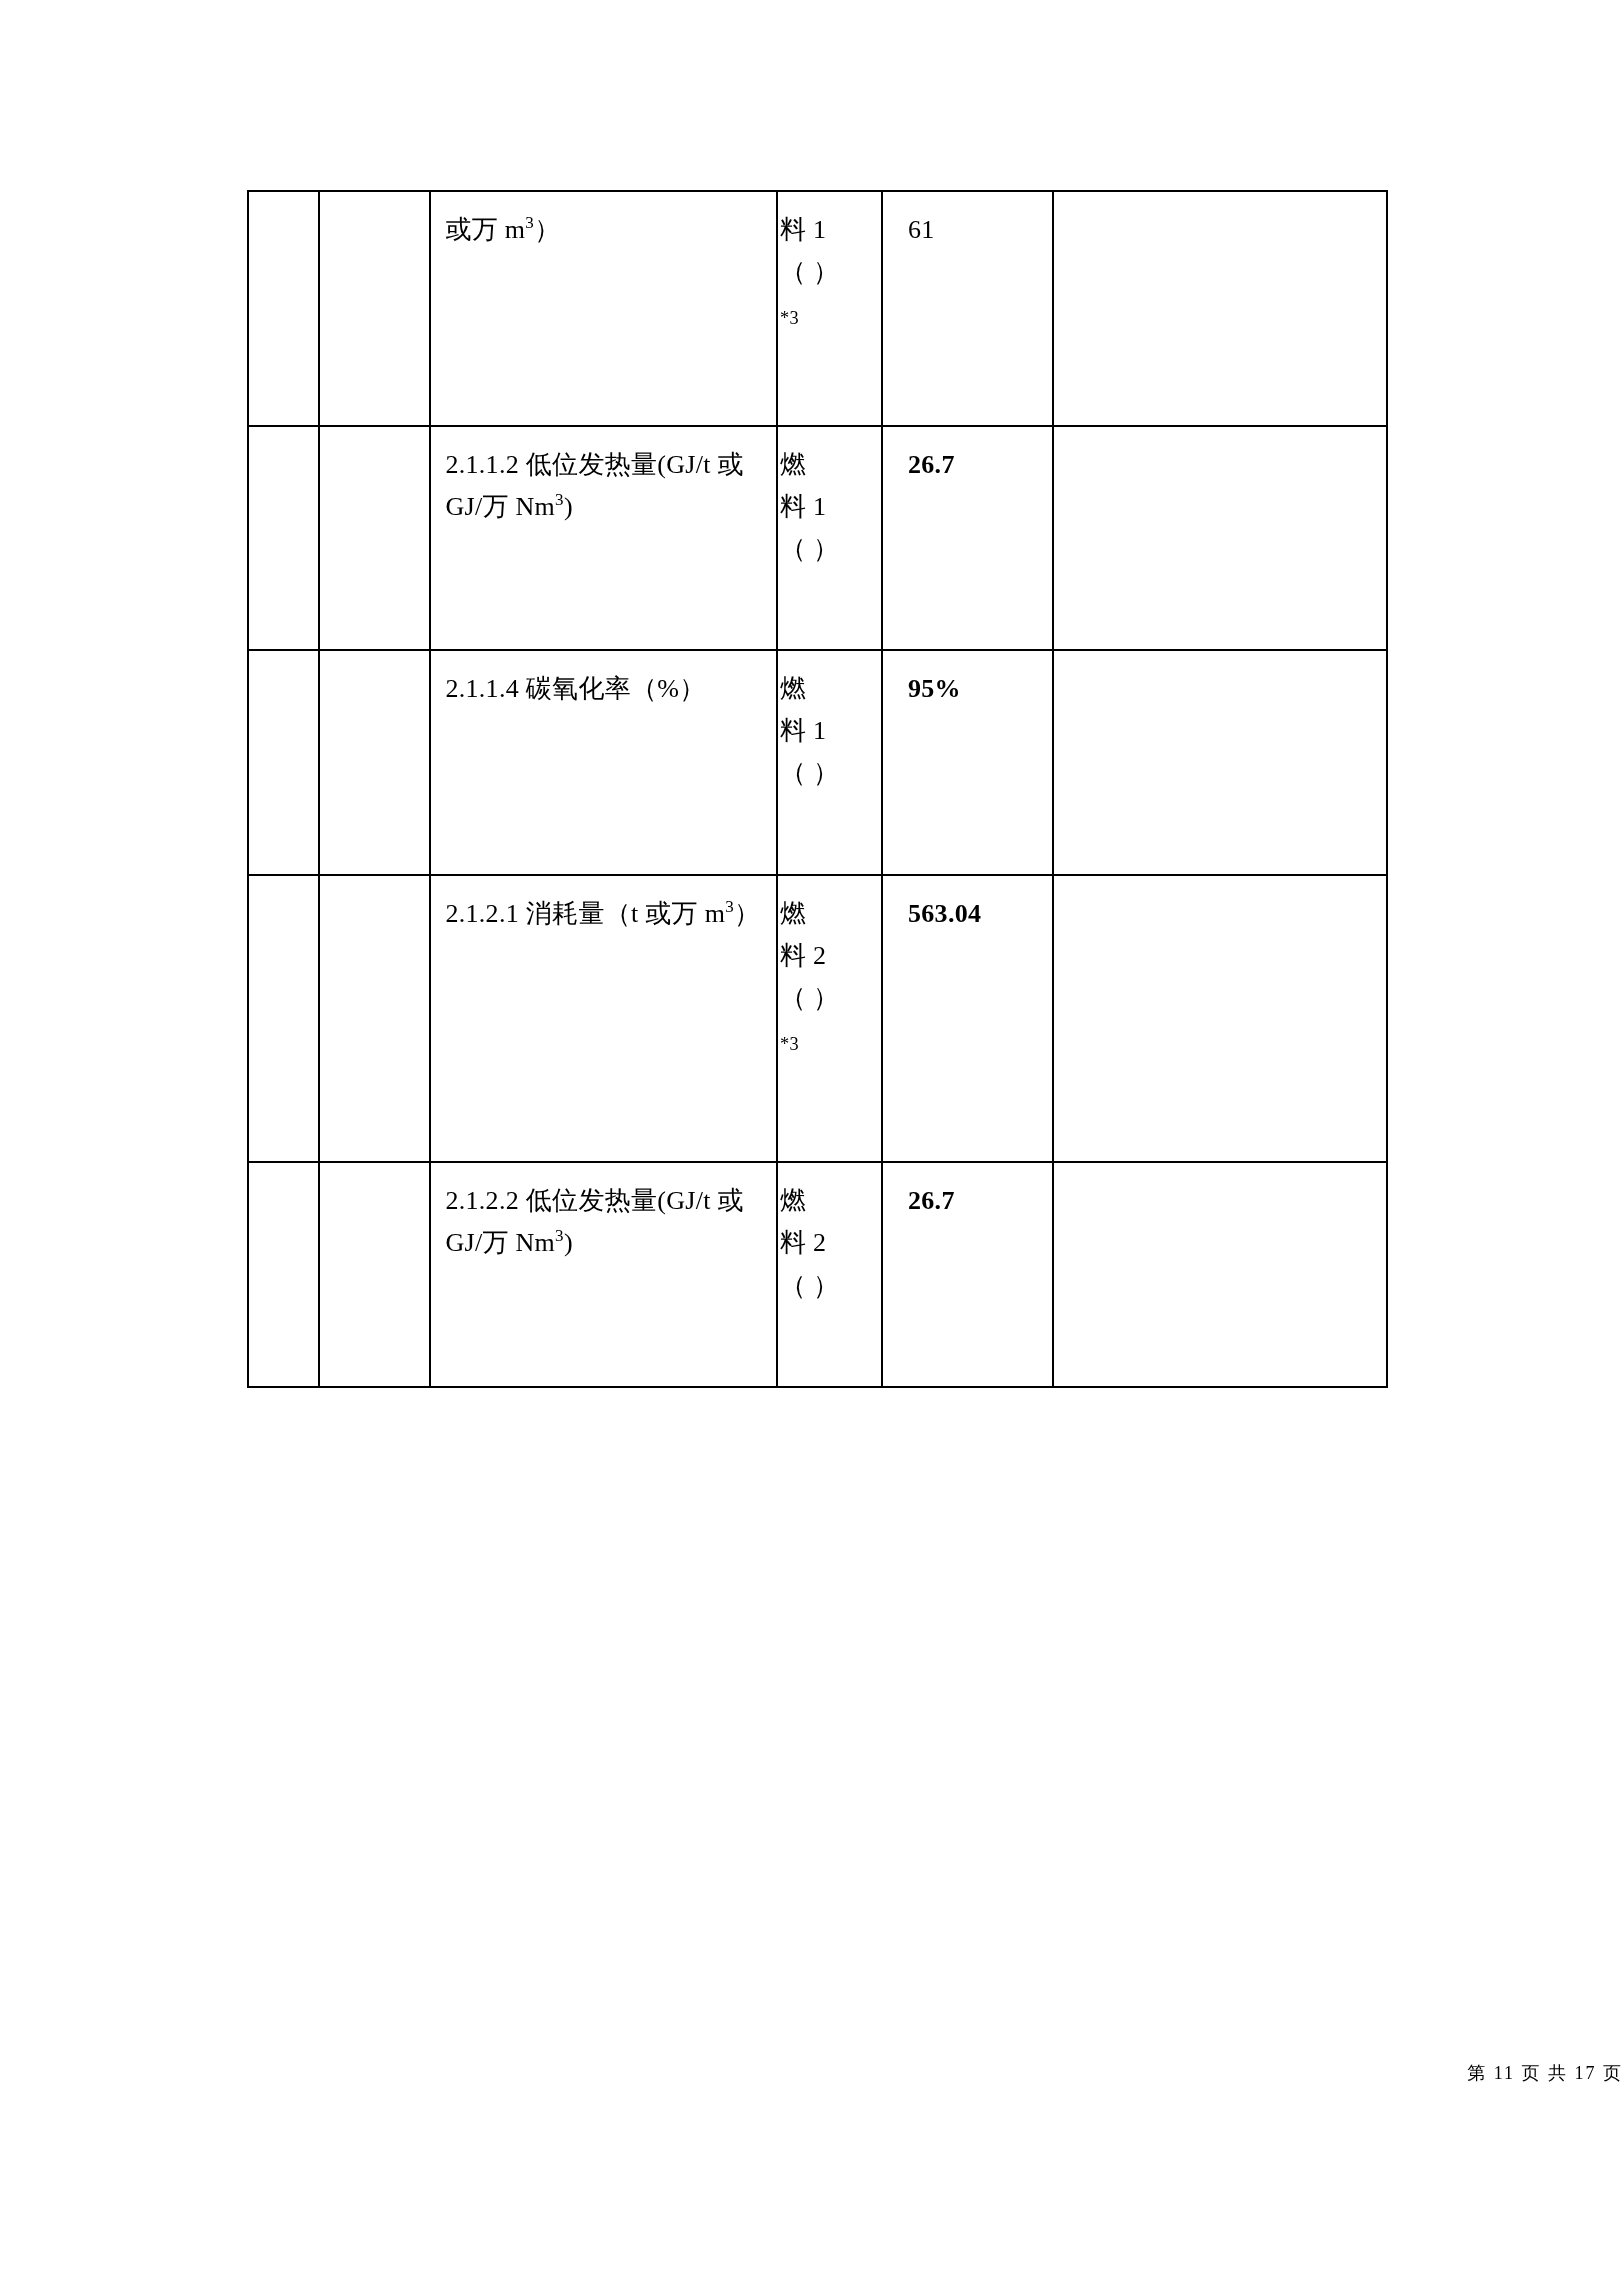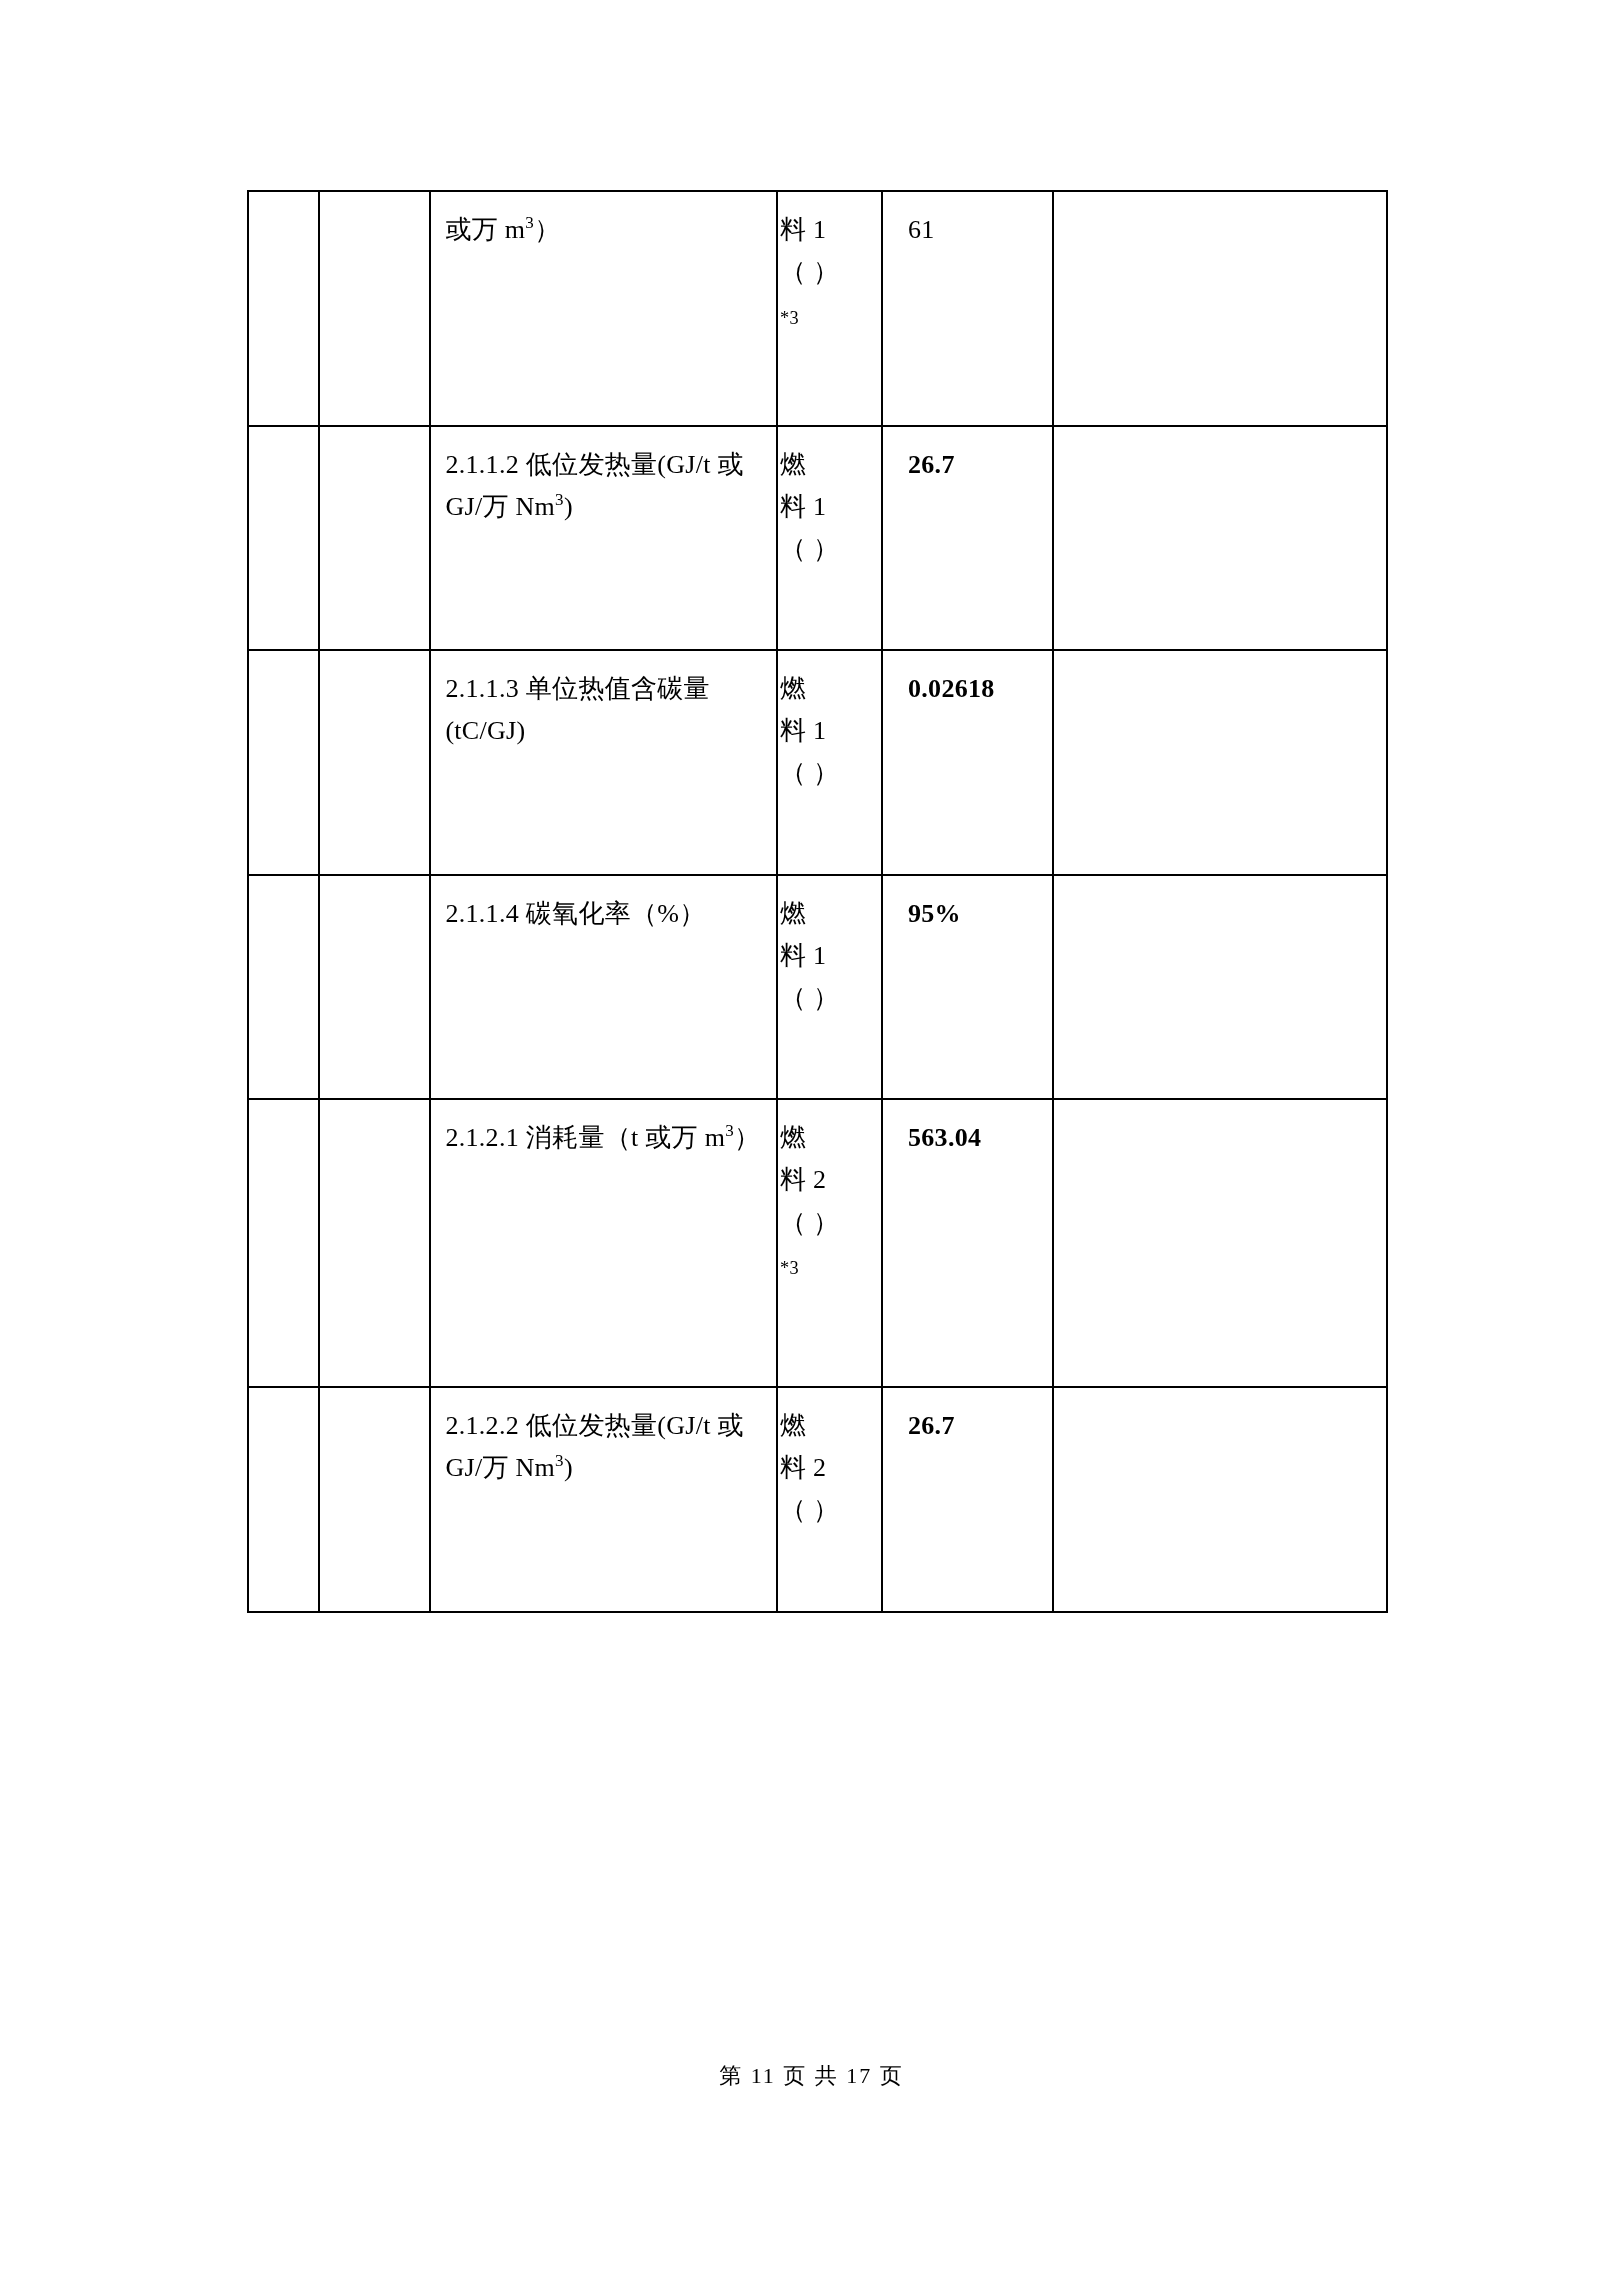--- a/index.html
+++ b/index.html
@@ -68,22 +68,22 @@
     letter-spacing: 0.3px;
   }
   .blank-cell {
     height: 100%;
   }
   .footer {
     position: absolute;
     left: 0;
     top: 2061px;
     width: 1623px;
-    text-align: center;
-    font-size: 22px;
+    text-align: right;
+    font-size: 18px;
     letter-spacing: 2px;
     font-family: "Liberation Serif", serif;
   }
 </style>
 </head>
 <body>
 
 <div class="page">
 
   <div class="table-wrap">
@@ -141,44 +141,20 @@
             </div>
           </td>
           <td>
             <div class="cell-pad val">26.7</div>
           </td>
           <td>
             <div class="cell-pad"></div>
           </td>
         </tr>
 
-        <tr>
-          <td>
-              <div class="cell-pad blank-cell" style="height:186px"></div>
-            </td>
-          <td>
-              <div class="cell-pad blank-cell"></div>
-            </td>
-          <td>
-            <div class="cell-pad"><span>2.1.1.3</span><span> 单位热值含碳量(tC/GJ)</span></div>
-          </td>
-          <td>
-            <div class="cell-pad fuel">
-              <div>燃</div>
-              <div>料 1</div>
-              <div>（ ）</div>
-            </div>
-          </td>
-          <td>
-            <div class="cell-pad val">0.02618</div>
-          </td>
-          <td>
-            <div class="cell-pad"></div>
-          </td>
-        </tr>
 
         <tr>
           <td>
               <div class="cell-pad blank-cell" style="height:186px"></div>
             </td>
           <td>
               <div class="cell-pad blank-cell"></div>
             </td>
           <td>
             <div class="cell-pad"><span>2.1.1.4</span><span> 碳氧化率（%）</span></div>

